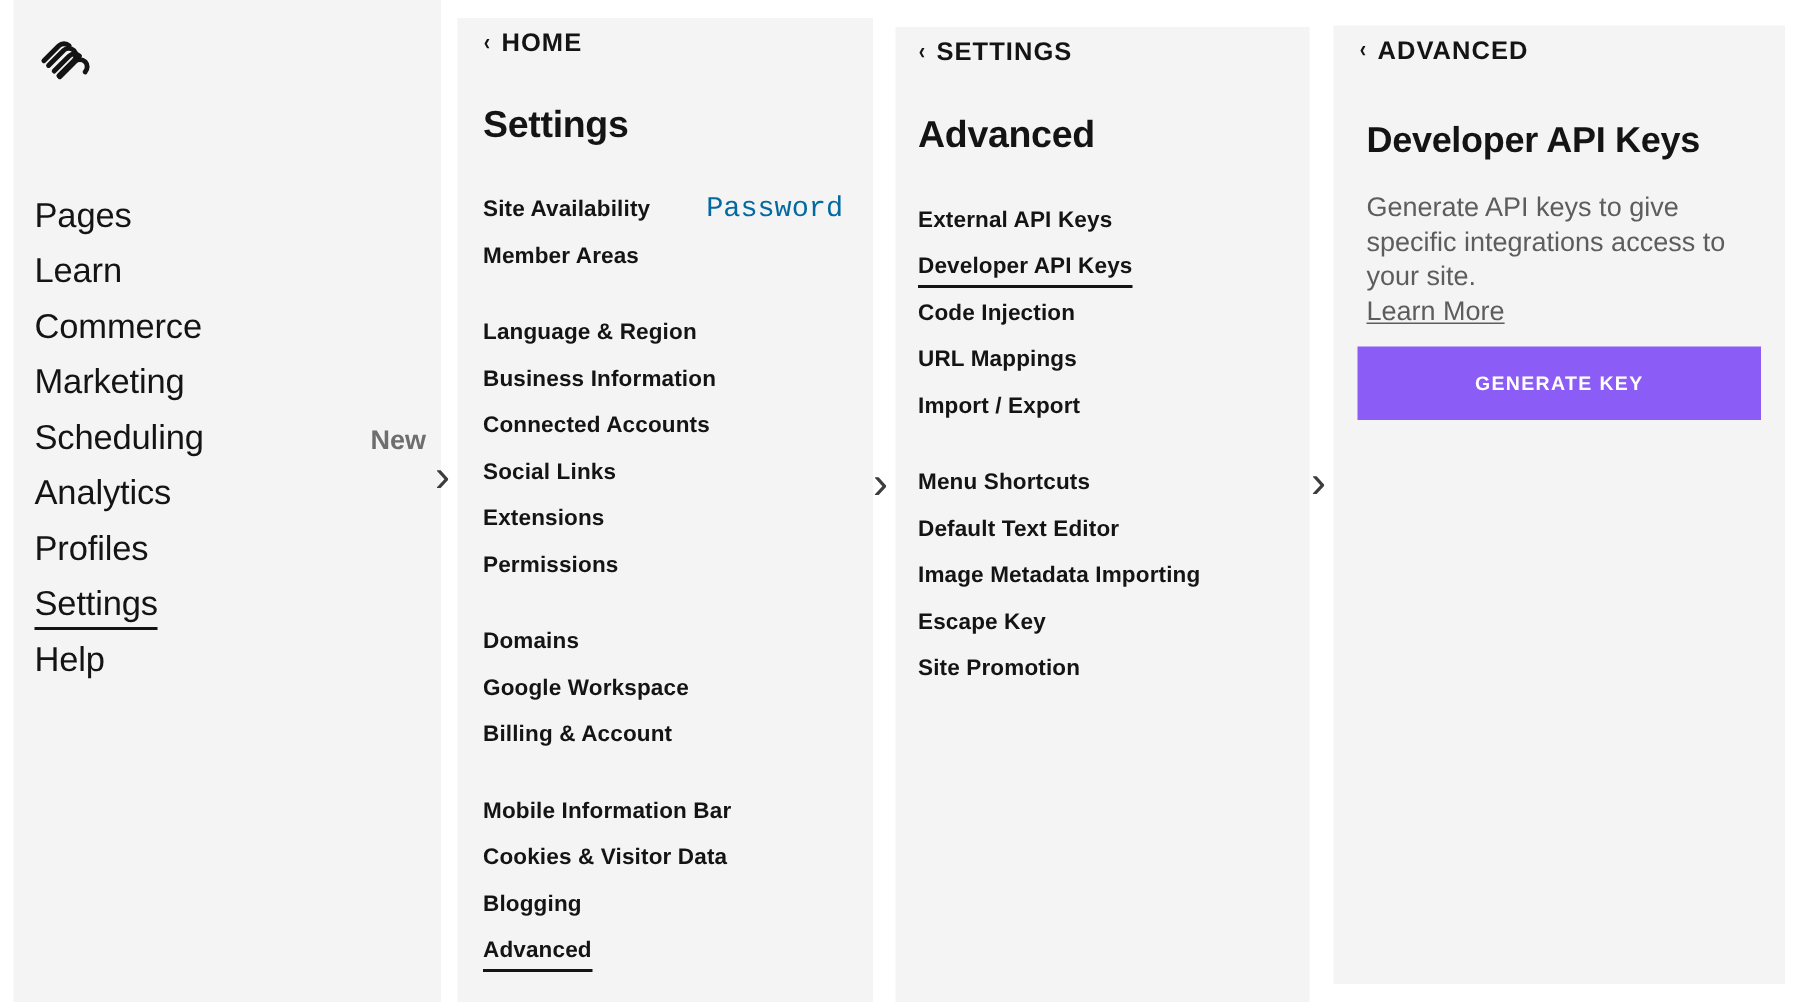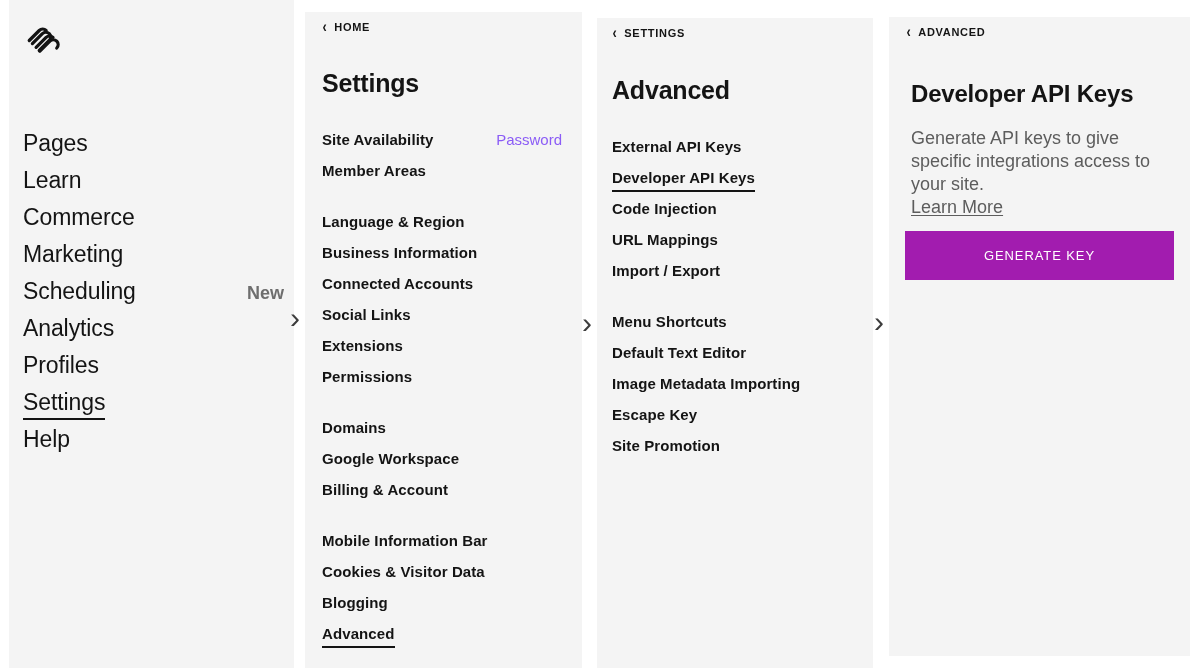--- a/index.html
+++ b/index.html
@@ -123,21 +123,21 @@
   }
   .back-chevron {
     font-size: 16px;
     font-weight: 700;
     color: #141414;
     line-height: 1;
     transform: scaleX(0.8);
     display: inline-block;
   }
   .back-text {
-    font-size: 11px;
+    font-size: 17px;
     font-weight: 700;
     letter-spacing: 0.7px;
     color: #141414;
   }
 
   
   .col-title {
     position: absolute;
     font-size: 25px;
     font-weight: 700;
@@ -164,24 +164,25 @@
     color: #141414;
     line-height: 21px;
     display: inline-block;
     letter-spacing: 0.1px;
   }
   .menu-label.active {
     border-bottom: 2px solid #141414;
     padding-bottom: 2px;
   }
   .menu-meta {
-    font-size: 15px;
+    font-size: 19px;
     font-weight: 400;
-    color: #8b5cf6;
+    color: #0369a1;
     line-height: 21px;
+    font-family: Liberation Mono, monospace;
   }
 
   
   #detail-title {
     position: absolute;
     left: 22px;
     top: 63px;
     font-size: 24px;
     font-weight: 700;
     color: #141414;
@@ -202,26 +203,26 @@
     text-decoration: underline;
     text-underline-offset: 2px;
     cursor: pointer;
   }
   #generate-key-btn {
     position: absolute;
     left: 16px;
     top: 214px;
     width: 269px;
     height: 49px;
-    background: #a21caf;
+    background: #8b5cf6;
     color: #ffffff;
     border: 0;
     font-family: "Liberation Sans", sans-serif;
     font-size: 13px;
-    font-weight: 400;
+    font-weight: 700;
     letter-spacing: 0.9px;
     cursor: pointer;
     display: flex;
     align-items: center;
     justify-content: center;
   }
 </style>
 </head>
 <body>
 

